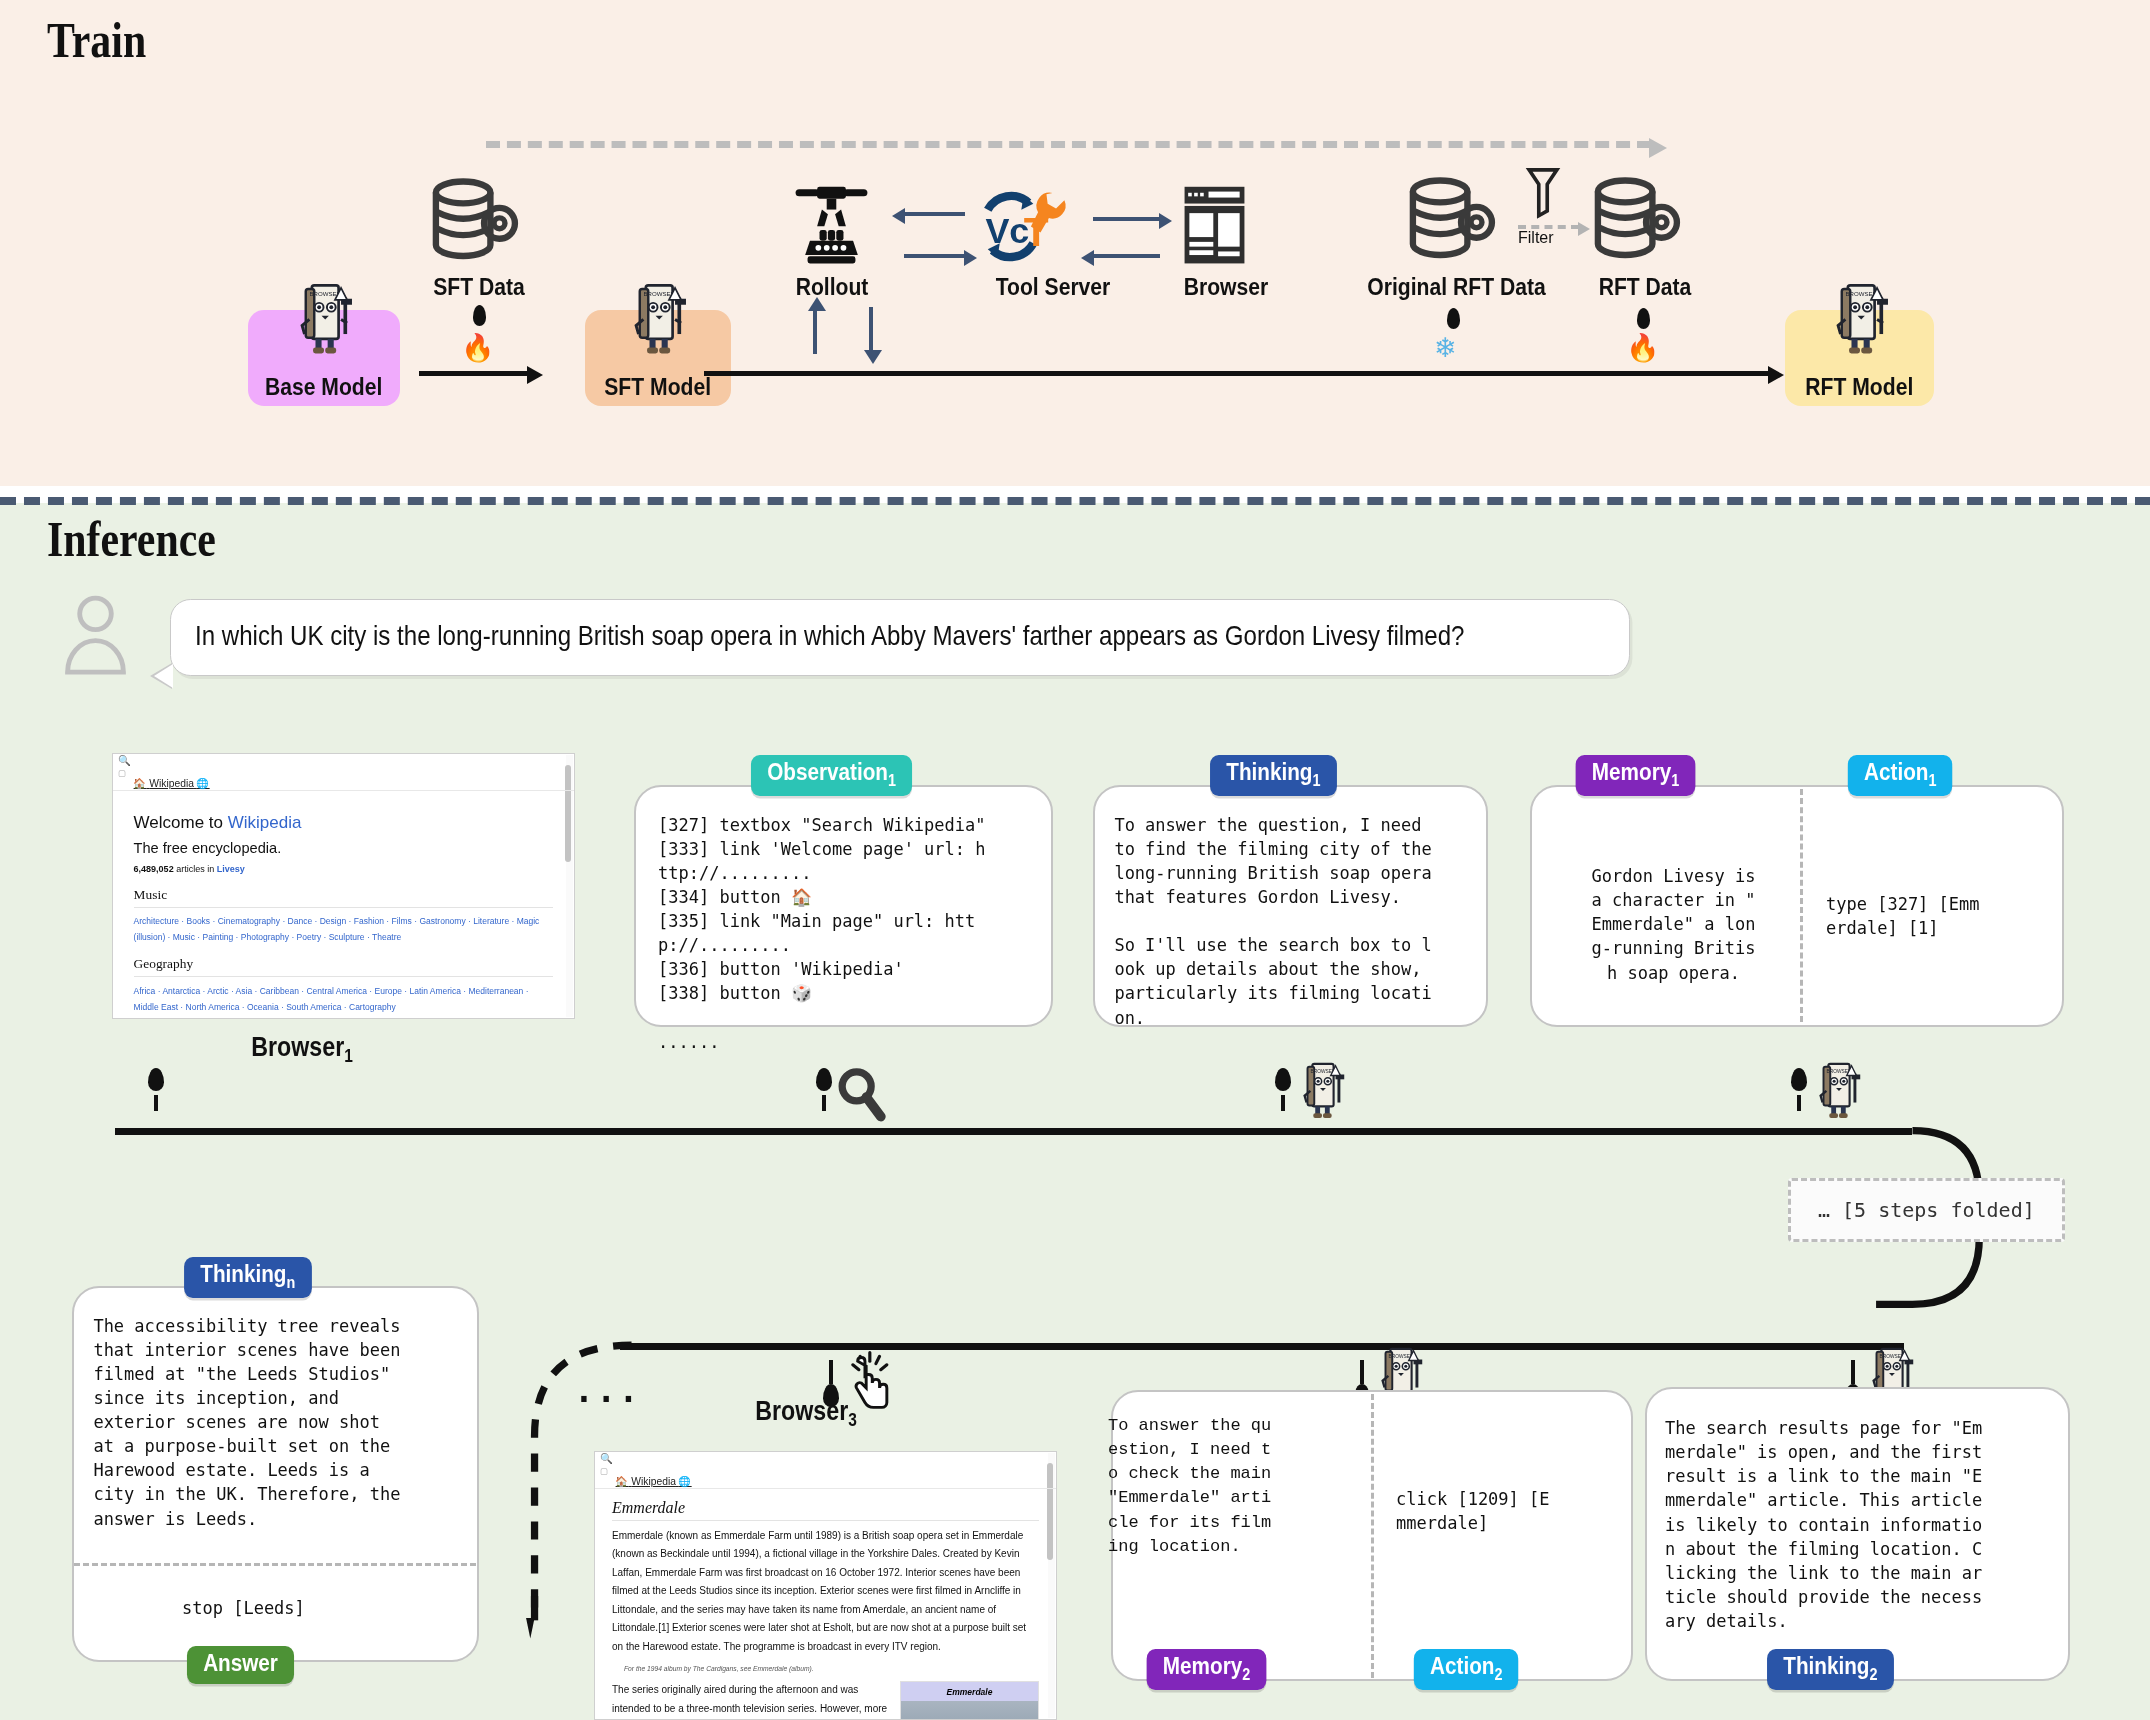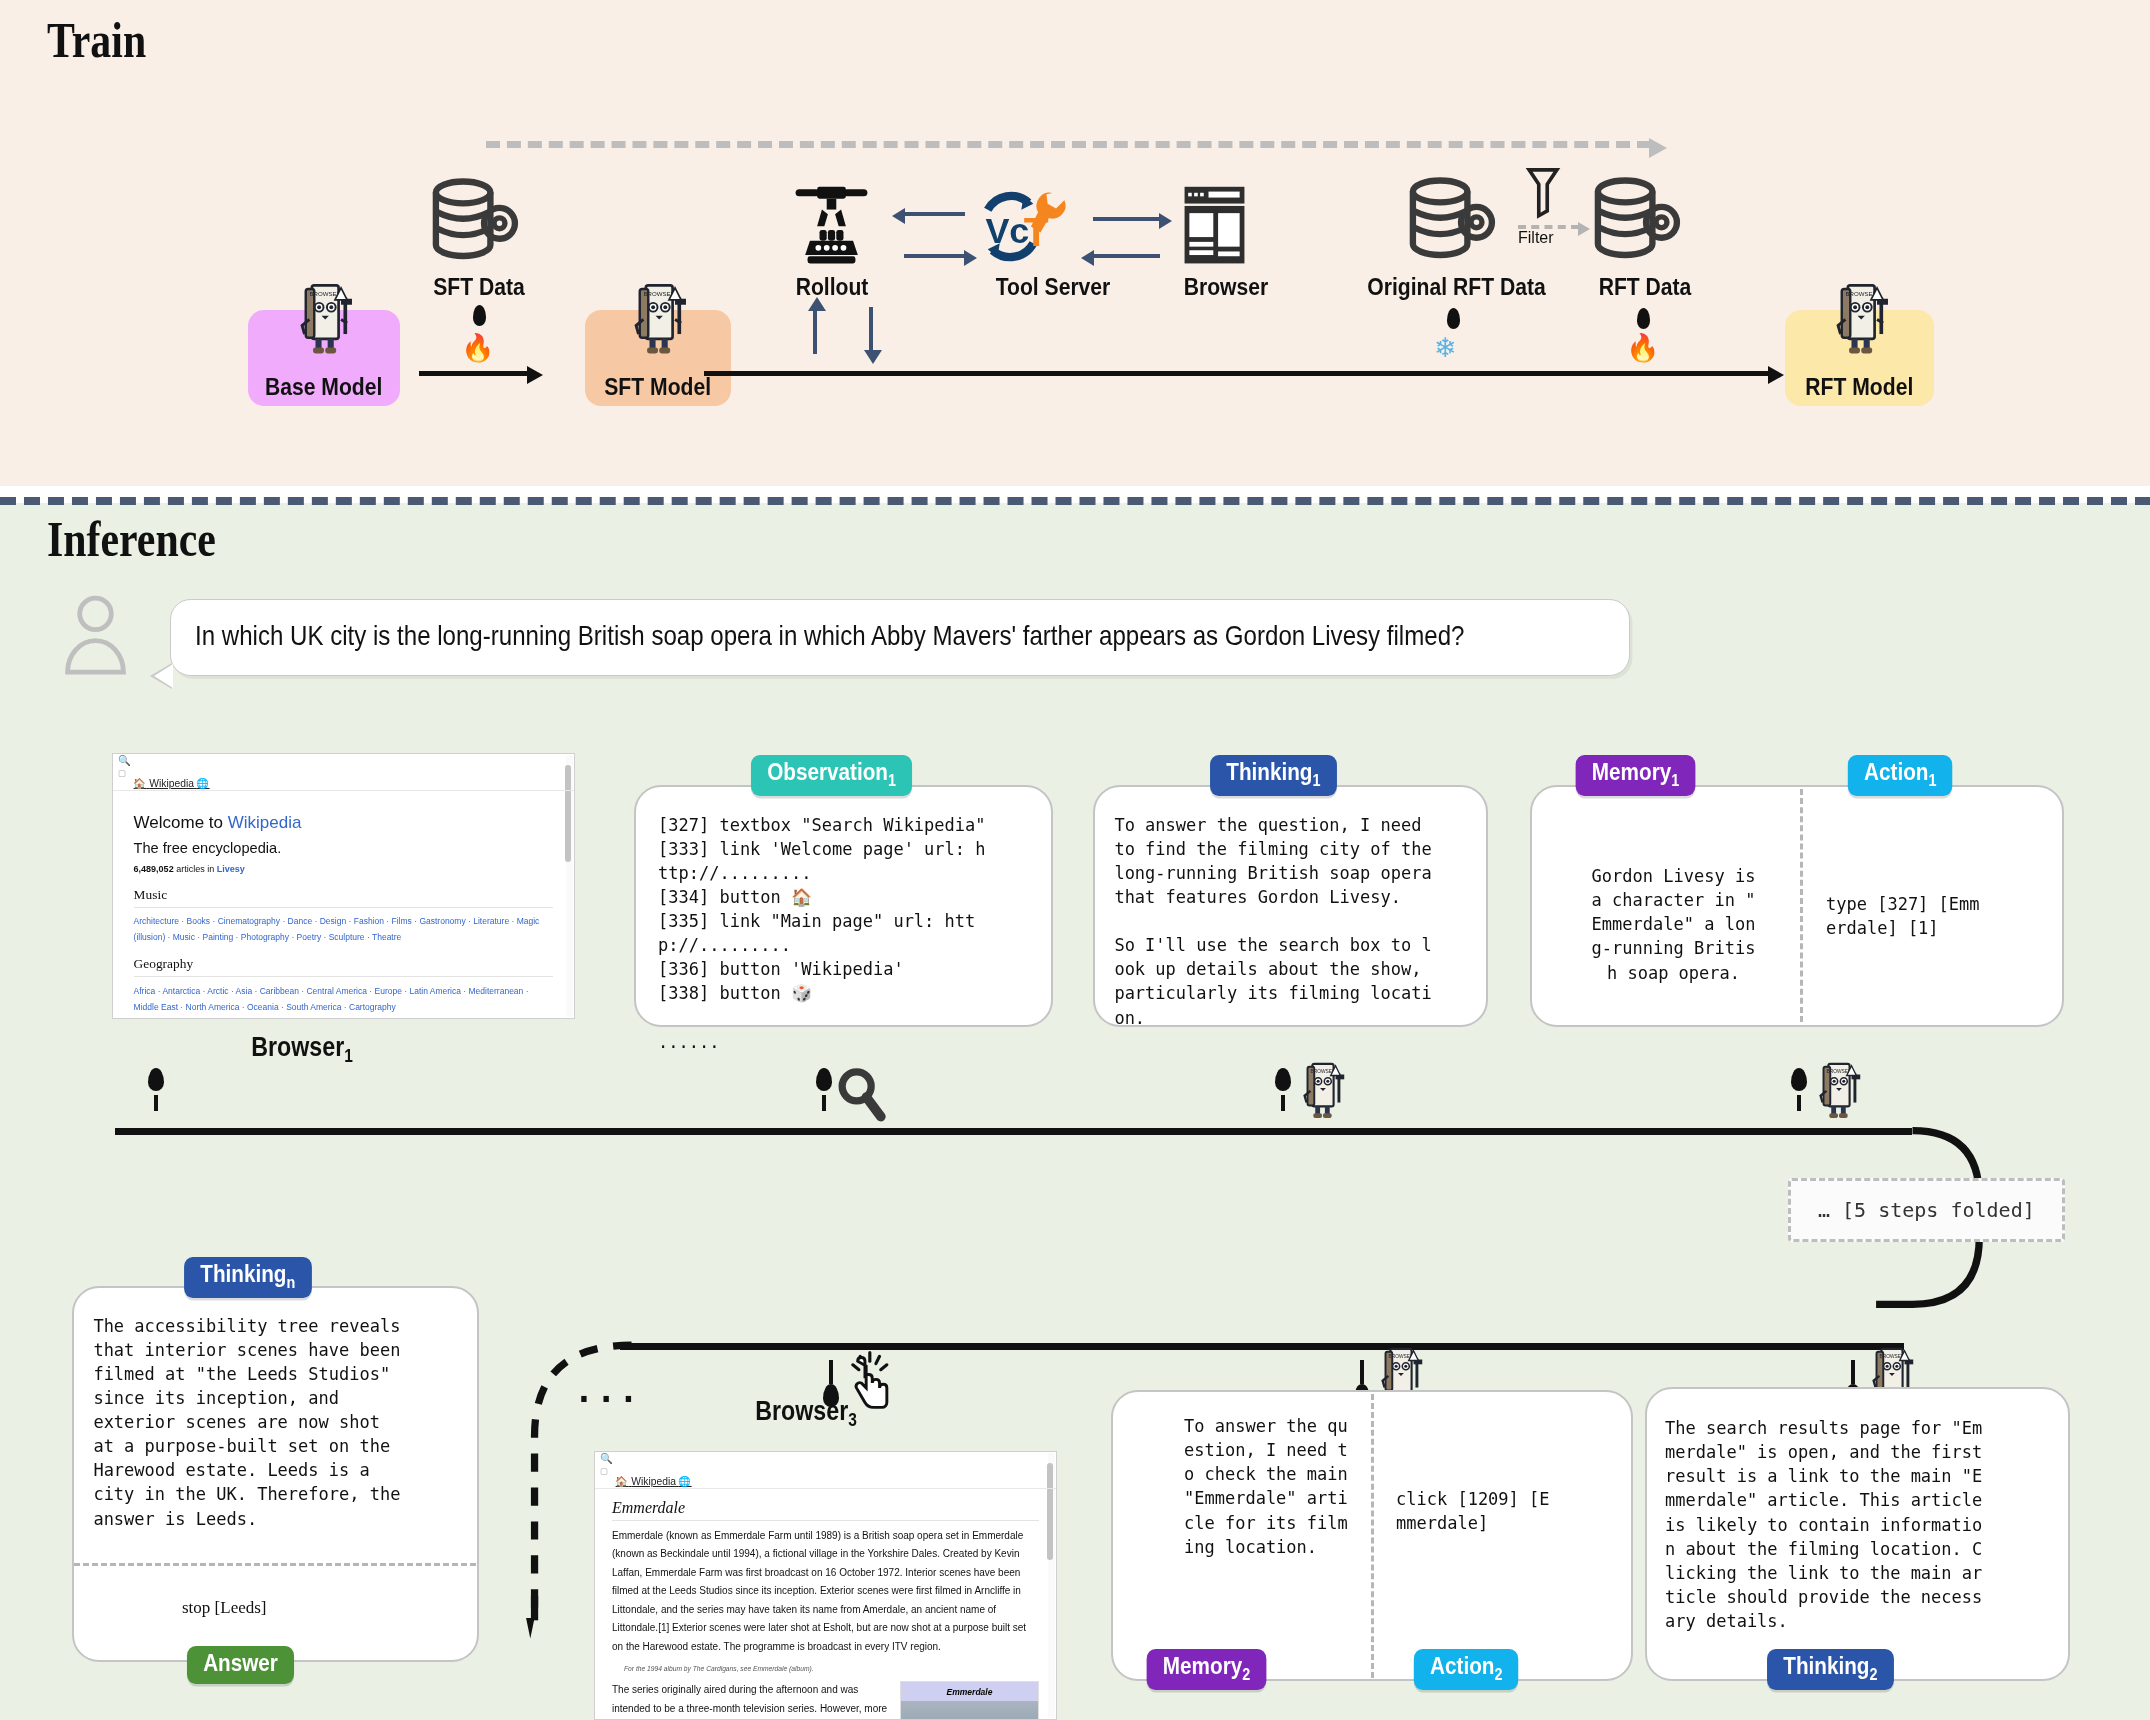--- a/index.html
+++ b/index.html
@@ -610,21 +610,21 @@
 that interior scenes have been
 filmed at "the Leeds Studios"
 since its inception, and
 exterior scenes are now shot
 at a purpose-built set on the
 Harewood estate. Leeds is a
 city in the UK. Therefore, the
 answer is Leeds.</div>
   </div>
   <div class="hdash" style="left:74px;top:1563px;width:402px;"></div>
-  <div class="card-body" style="position:absolute;left:182px;top:1596px;text-align:right;font-family:Liberation Serif, serif;">stop [Leeds]</div>
+  <div class="card-body" style="position:absolute;left:182px;top:1596px;text-align:right;">stop [Leeds]</div>
   <div class="tag tag-ans" style="left:181px;top:1646px;">
     <span>Answer</span>
   </div>
 
   <div class="tick" style="left:823px;top:1355px;">
     <div class="stem2"></div>
       <div class="pin"></div>
   </div>
   <div style="position:absolute;left:843px;top:1349px;">
     <svg width="50" height="62" viewBox="0 0 41 51">
@@ -693,21 +693,21 @@
       <rect x="23" y="50" width="5" height="9" fill="#2b3550"></rect>
         <rect x="33" y="50" width="5" height="9" fill="#2b3550"></rect>
       <rect x="21" y="57" width="9" height="5" rx="2" fill="#6b573f"></rect>
         <rect x="31" y="57" width="9" height="5" rx="2" fill="#6b573f"></rect>
       <path d="M44 8 l5 10 h-10z" fill="#fff" stroke="#20242e" stroke-width="1.4"></path>
     </svg>
   </div>
 
   <div class="card" style="left:1111px;top:1390px;width:522px;height:291px;"></div>
   <div class="vdash" style="left:1371px;top:1394px;height:284px;"></div>
-  <div class="card-body" style="position:absolute;left:1184px;top:1414px;width:237px;">To answer the qu
+  <div class="card-body" style="position:absolute;left:1108px;top:1414px;width:237px;font-family:Liberation Mono, monospace;">To answer the qu
 estion, I need t
 o check the main
 "Emmerdale" arti
 cle for its film
 ing location.</div>
   <div class="card-body" style="position:absolute;left:1396px;top:1487px;width:231px;">click [1209] [E
 mmerdale]</div>
   <div class="tag tag-mem" style="left:1140px;top:1649px;">
     <span>Memory</span><sub>2</sub>
   </div>

